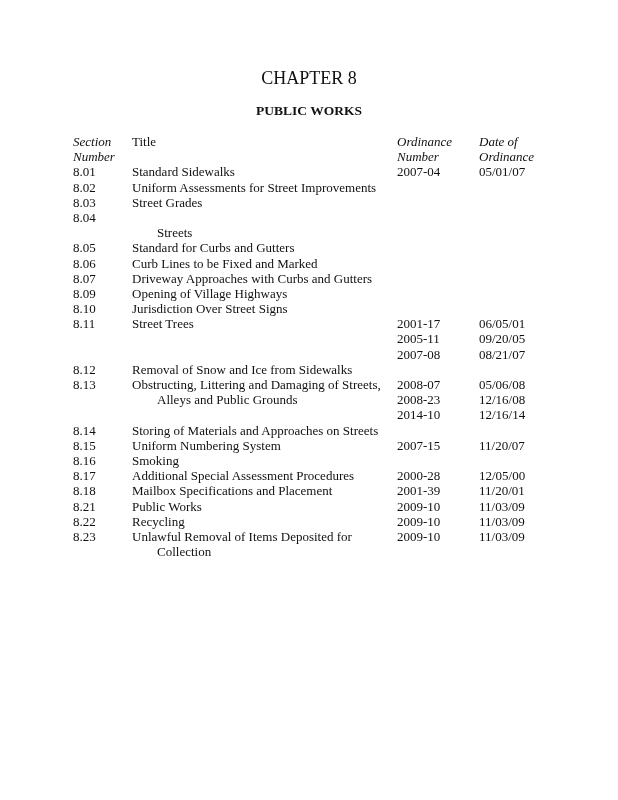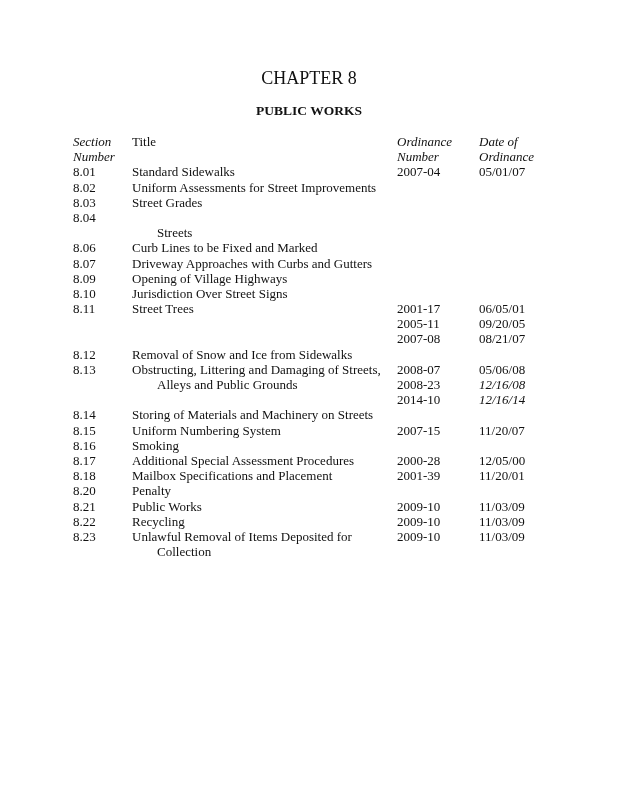--- a/index.html
+++ b/index.html
@@ -9,21 +9,21 @@
   .title { position: absolute; top: 103px; left: 0; width: 618px; text-align: center; font-weight: bold; font-size: 13.5px; }
   .table { position: absolute; top: 134px; left: 73px; width: 500px; }
   .row { position: relative; height: 15.2px; line-height: 15.2px; white-space: nowrap; }
   .c-sec { position: absolute; left: 0; }
   .c-title { position: absolute; left: 59px; }
   .c-title.cont { left: 84px; }
   .c-ord { position: absolute; left: 324px; }
   .c-date { position: absolute; left: 406px; }
   .hdr { font-weight: normal; font-style: italic; }
   .hdr .c-title { font-style: normal; }
-  .ital { font-style: italic; }
+  .ital { }
 </style>
 </head>
 <body>
 
 <div class="chapter">CHAPTER 8</div>
 <div class="title">PUBLIC WORKS</div>
 
 <div class="table">
   <div class="row hdr">
     <span class="c-sec">Section</span>
@@ -56,20 +56,26 @@
         <span class="c-date"></span>
       </div>
       <div class="row">
         <span class="c-sec">8.04</span>
         <span class="c-ord"></span>
         <span class="c-date"></span>
       </div>
       <div class="row">
         <span class="c-sec"></span>
         <span class="c-title cont">Streets</span>
+        <span class="c-ord"></span>
+        <span class="c-date"></span>
+      </div>
+      <div class="row">
+        <span class="c-sec">8.05</span>
+        <span class="c-title">Standard for Curbs and Gutters</span>
         <span class="c-ord"></span>
         <span class="c-date"></span>
       </div>
       <div class="row">
         <span class="c-sec">8.06</span>
         <span class="c-title">Curb Lines to be Fixed and Marked</span>
         <span class="c-ord"></span>
         <span class="c-date"></span>
       </div>
       <div class="row">
@@ -127,21 +133,21 @@
         <span class="c-date ital">12/16/08</span>
       </div>
       <div class="row">
         <span class="c-sec"></span>
         <span class="c-title"></span>
         <span class="c-ord">2014-10</span>
         <span class="c-date ital">12/16/14</span>
       </div>
       <div class="row">
         <span class="c-sec">8.14</span>
-        <span class="c-title">Storing of Materials and Machinery on Streets</span>
+        <span class="c-title">Storing of Materials and Approaches on Streets</span>
         <span class="c-ord"></span>
         <span class="c-date"></span>
       </div>
       <div class="row">
         <span class="c-sec">8.15</span>
         <span class="c-title">Uniform Numbering System</span>
         <span class="c-ord">2007-15</span>
         <span class="c-date">11/20/07</span>
       </div>
       <div class="row">
@@ -154,26 +160,20 @@
         <span class="c-sec">8.17</span>
         <span class="c-title">Additional Special Assessment Procedures</span>
         <span class="c-ord">2000-28</span>
         <span class="c-date">12/05/00</span>
       </div>
       <div class="row">
         <span class="c-sec">8.18</span>
         <span class="c-title">Mailbox Specifications and Placement</span>
         <span class="c-ord">2001-39</span>
         <span class="c-date">11/20/01</span>
-      </div>
-      <div class="row">
-        <span class="c-sec">8.20</span>
-        <span class="c-title">Penalty</span>
-        <span class="c-ord"></span>
-        <span class="c-date"></span>
       </div>
       <div class="row">
         <span class="c-sec">8.21</span>
         <span class="c-title">Public Works</span>
         <span class="c-ord">2009-10</span>
         <span class="c-date">11/03/09</span>
       </div>
       <div class="row">
         <span class="c-sec">8.22</span>
         <span class="c-title">Recycling</span>

